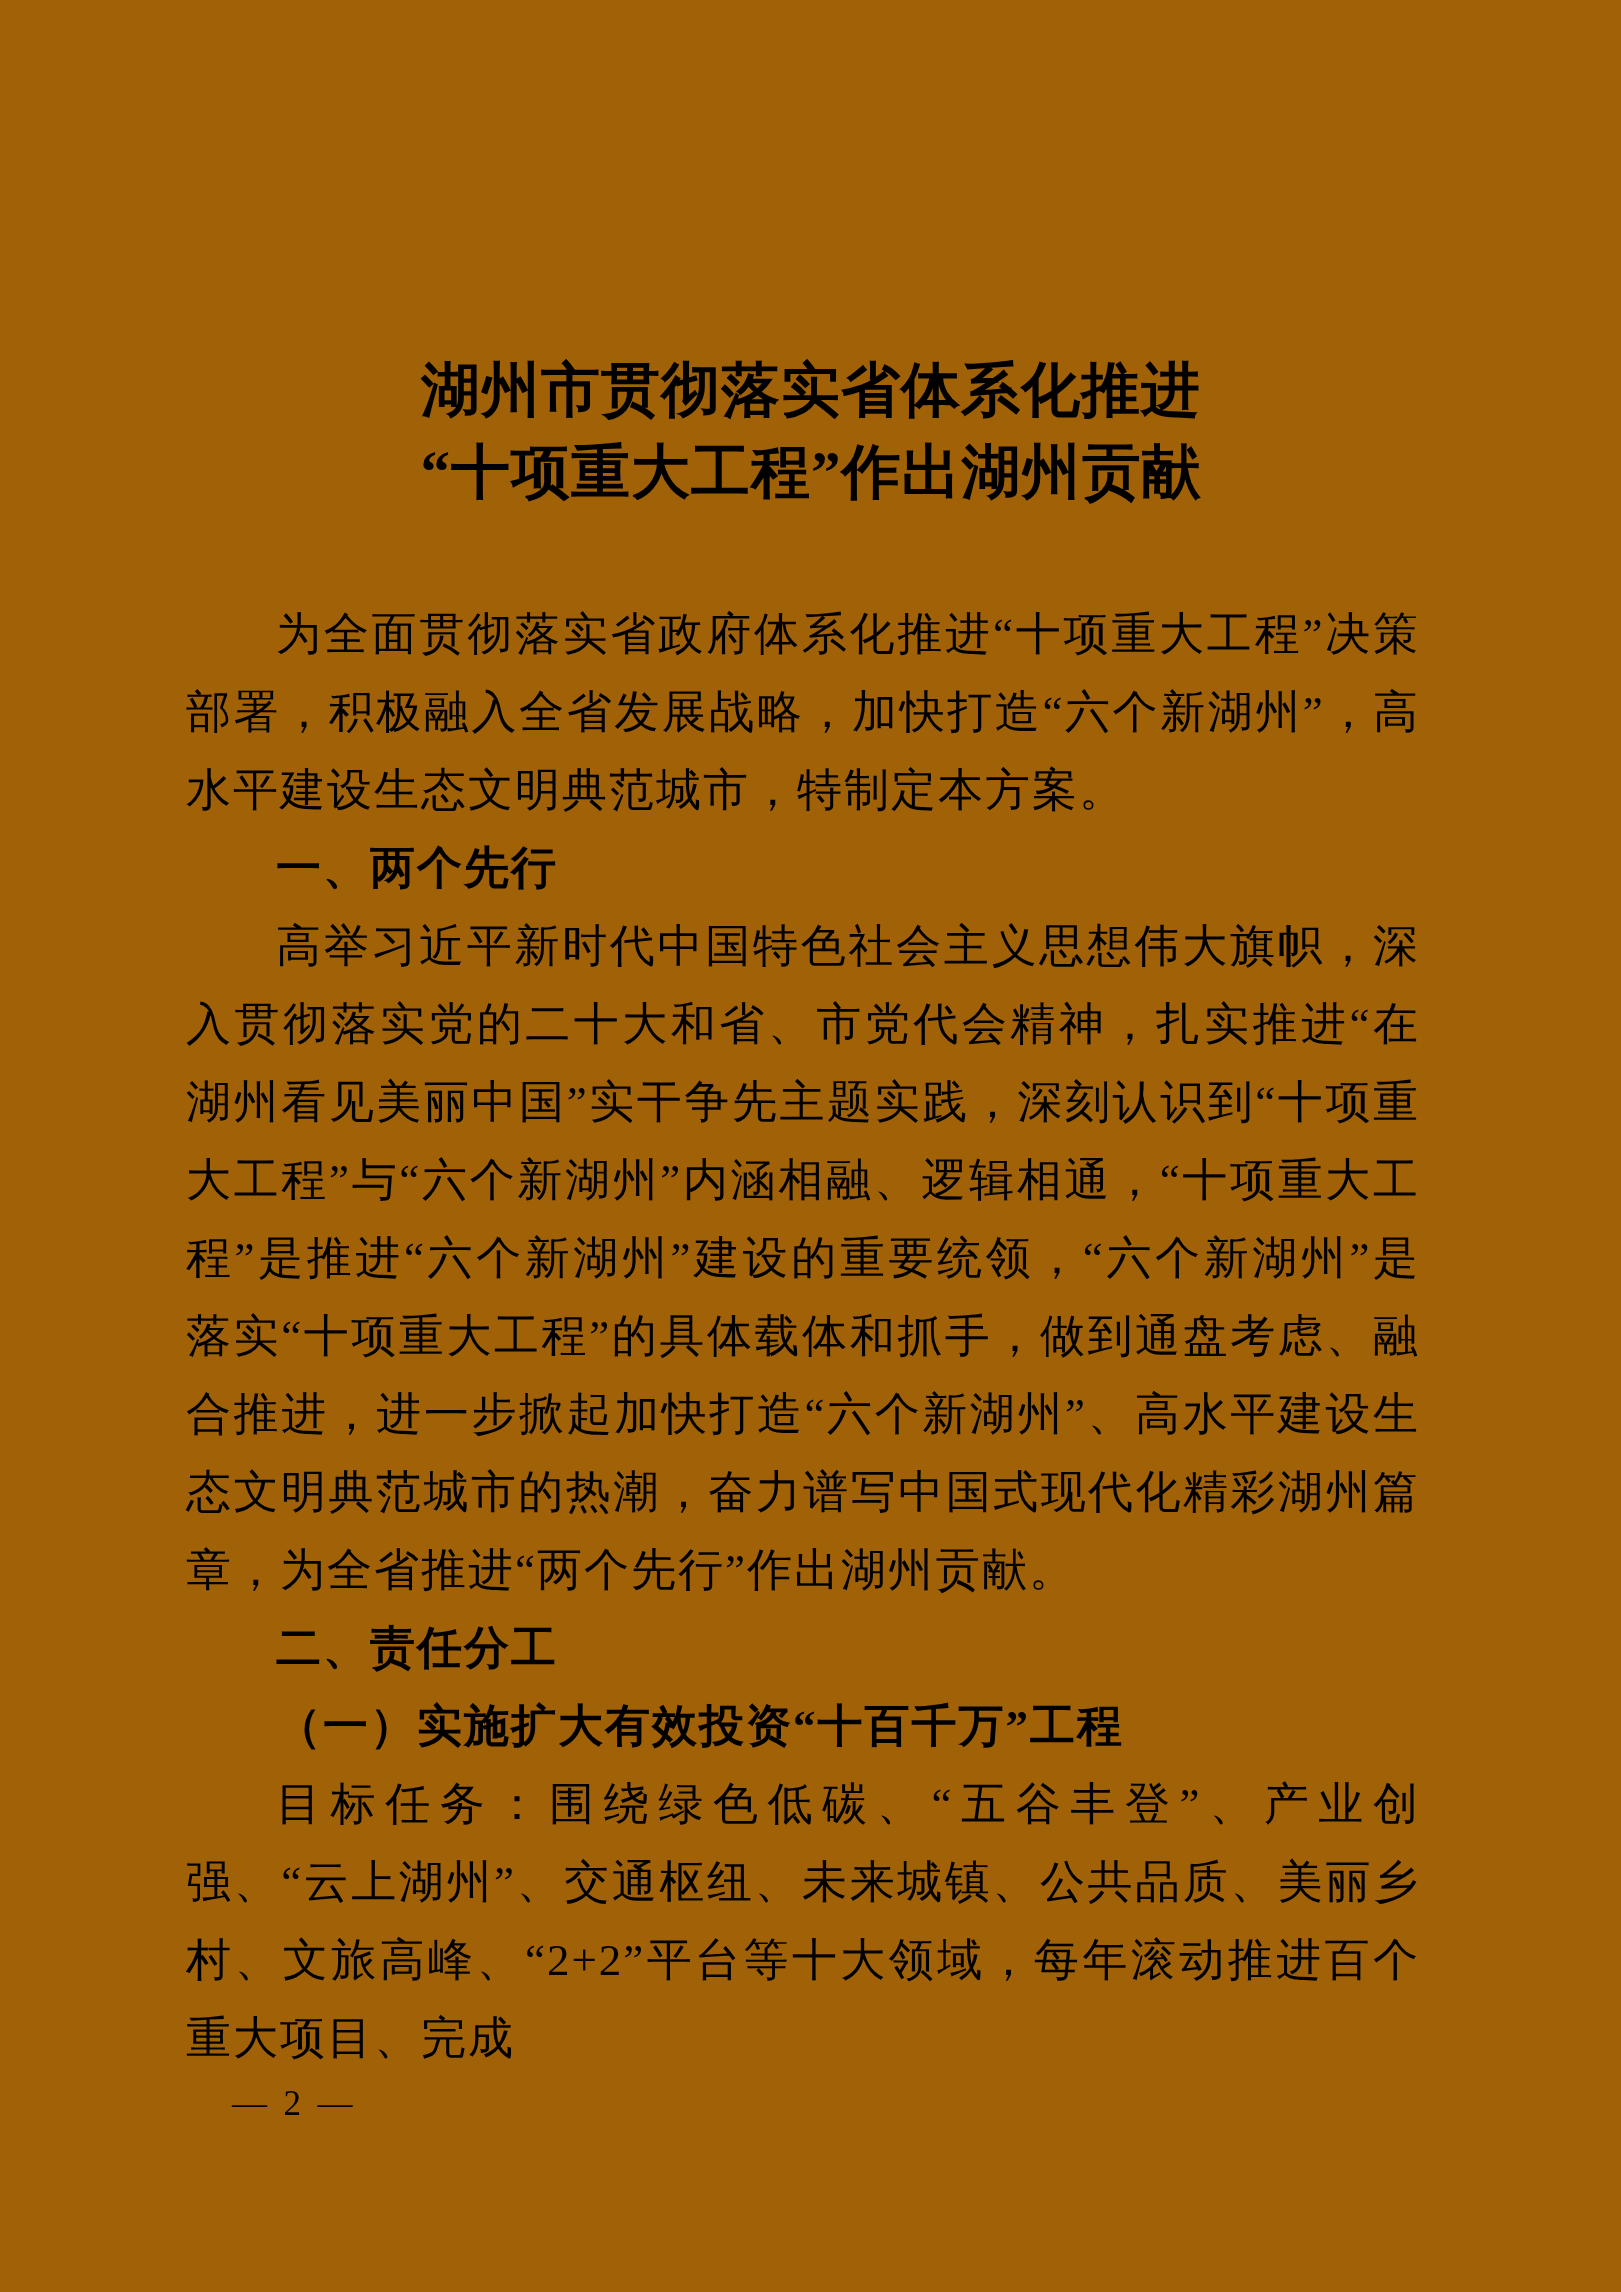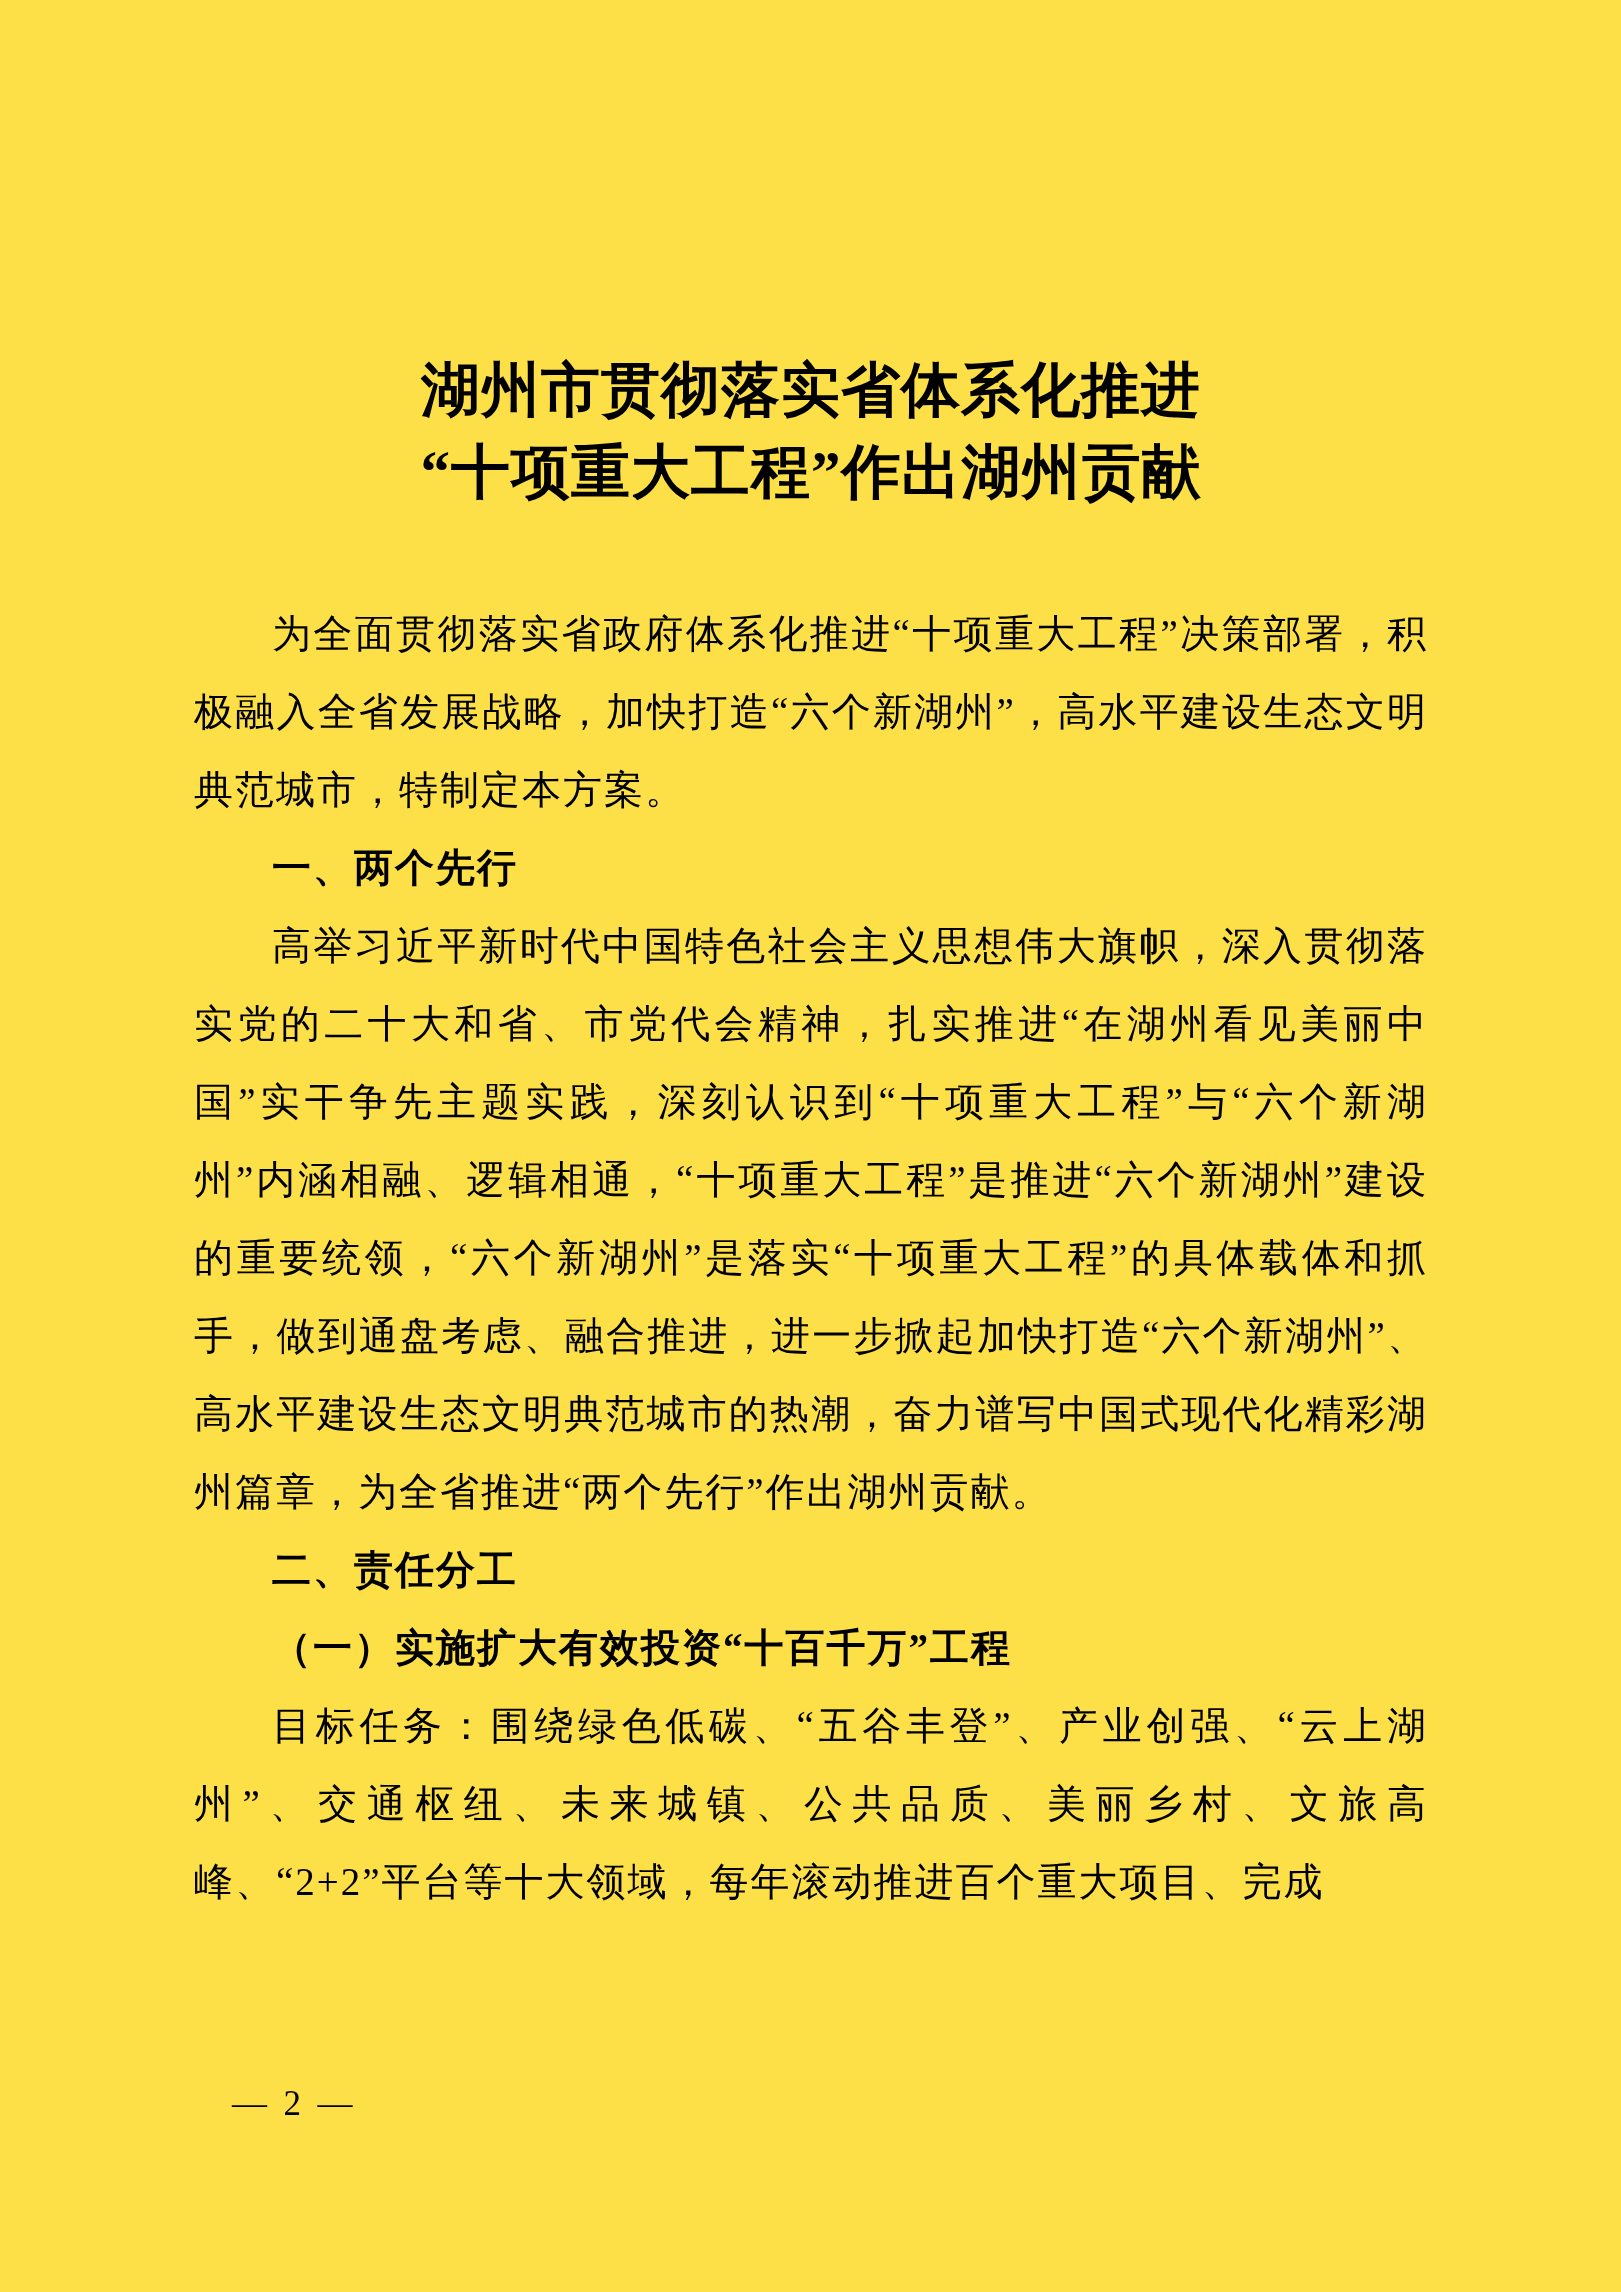--- a/index.html
+++ b/index.html
@@ -4,44 +4,44 @@
 <style>
   html, body {
     margin: 0;
     padding: 0;
     background: #ffffff;
   }
   .page {
     position: relative;
     width: 1621px;
     height: 2293px;
-    background: #fde047;
+    background: #a16207;
     color: #000000;
     overflow: hidden;
     font-family: "Liberation Serif", serif;
   }
   .doc-title {
     position: absolute;
     top: 349px;
     left: 194px;
     width: 1234px;
     text-align: center;
     font-family: "Liberation Serif", serif;
     font-weight: bold;
     font-size: 59px;
     line-height: 82px;
     letter-spacing: 1px;
     white-space: nowrap;
   }
   .doc-body {
     position: absolute;
     top: 595px;
-    left: 194px;
+    left: 186px;
     width: 1234px;
-    font-size: 39px;
+    font-size: 45px;
     line-height: 78px;
     text-align: justify;
     text-justify: inter-character;
     letter-spacing: 2px;
   }
   .para {
     margin: 0;
     padding: 0;
     text-indent: 2em;
   }

